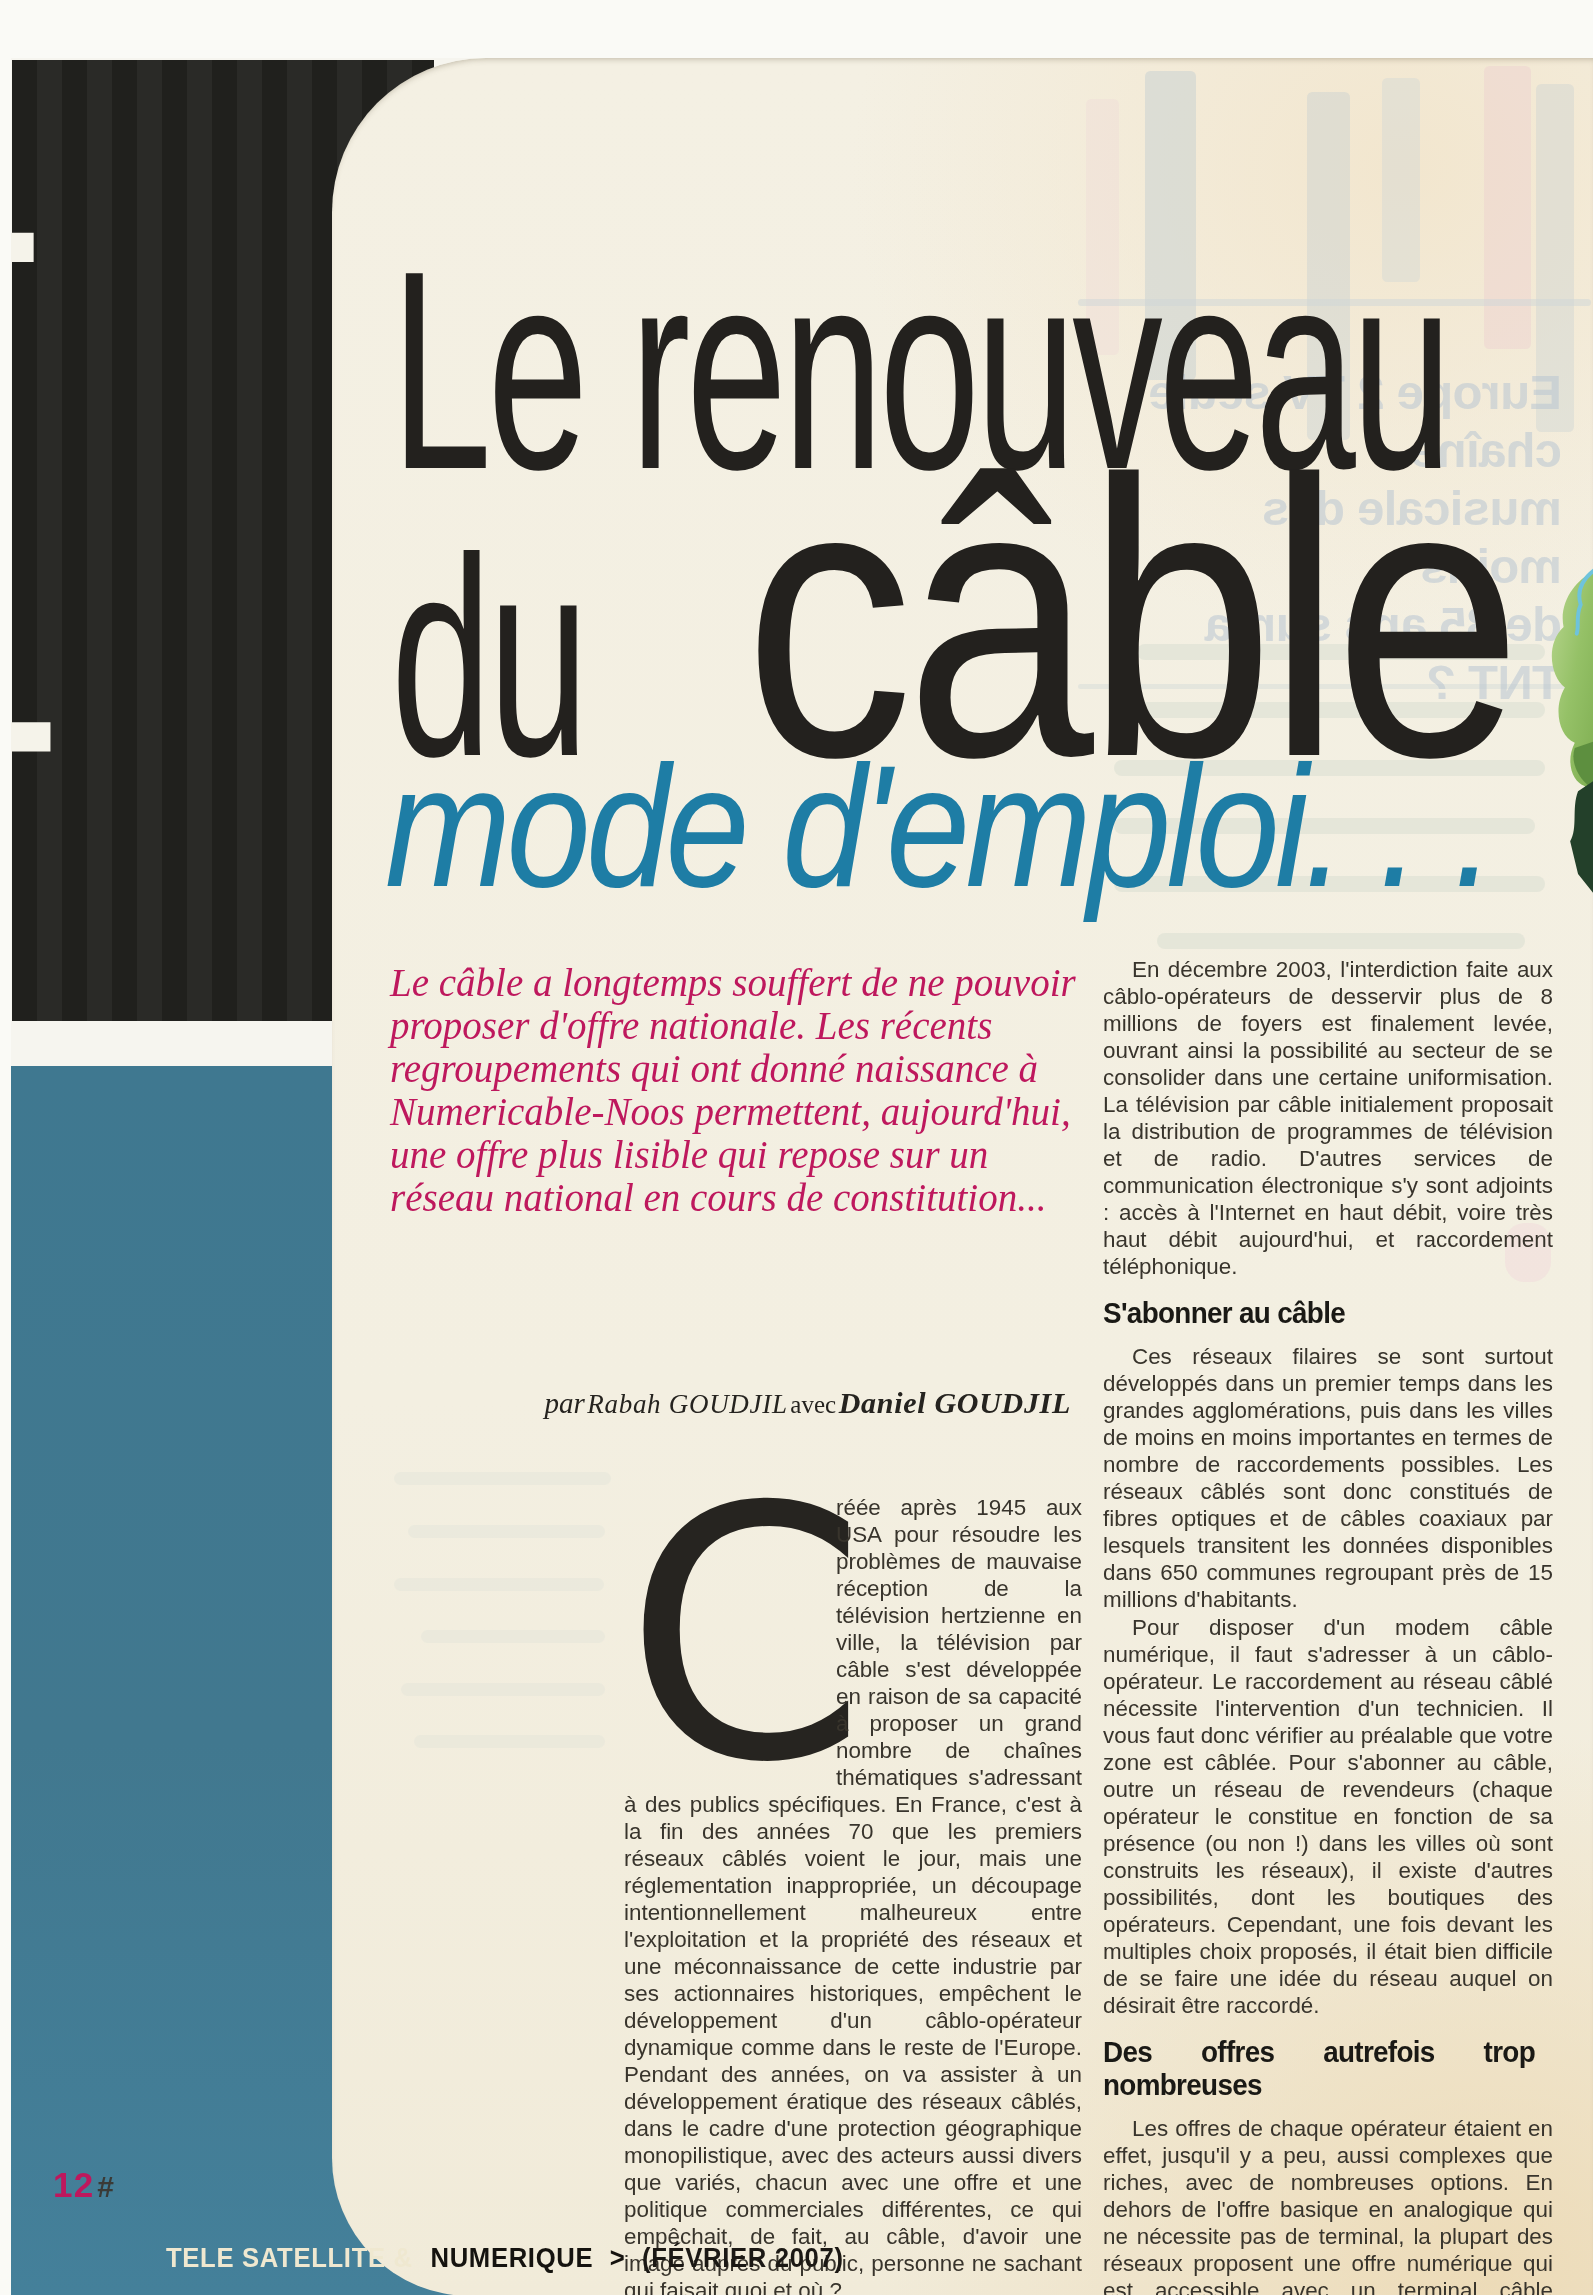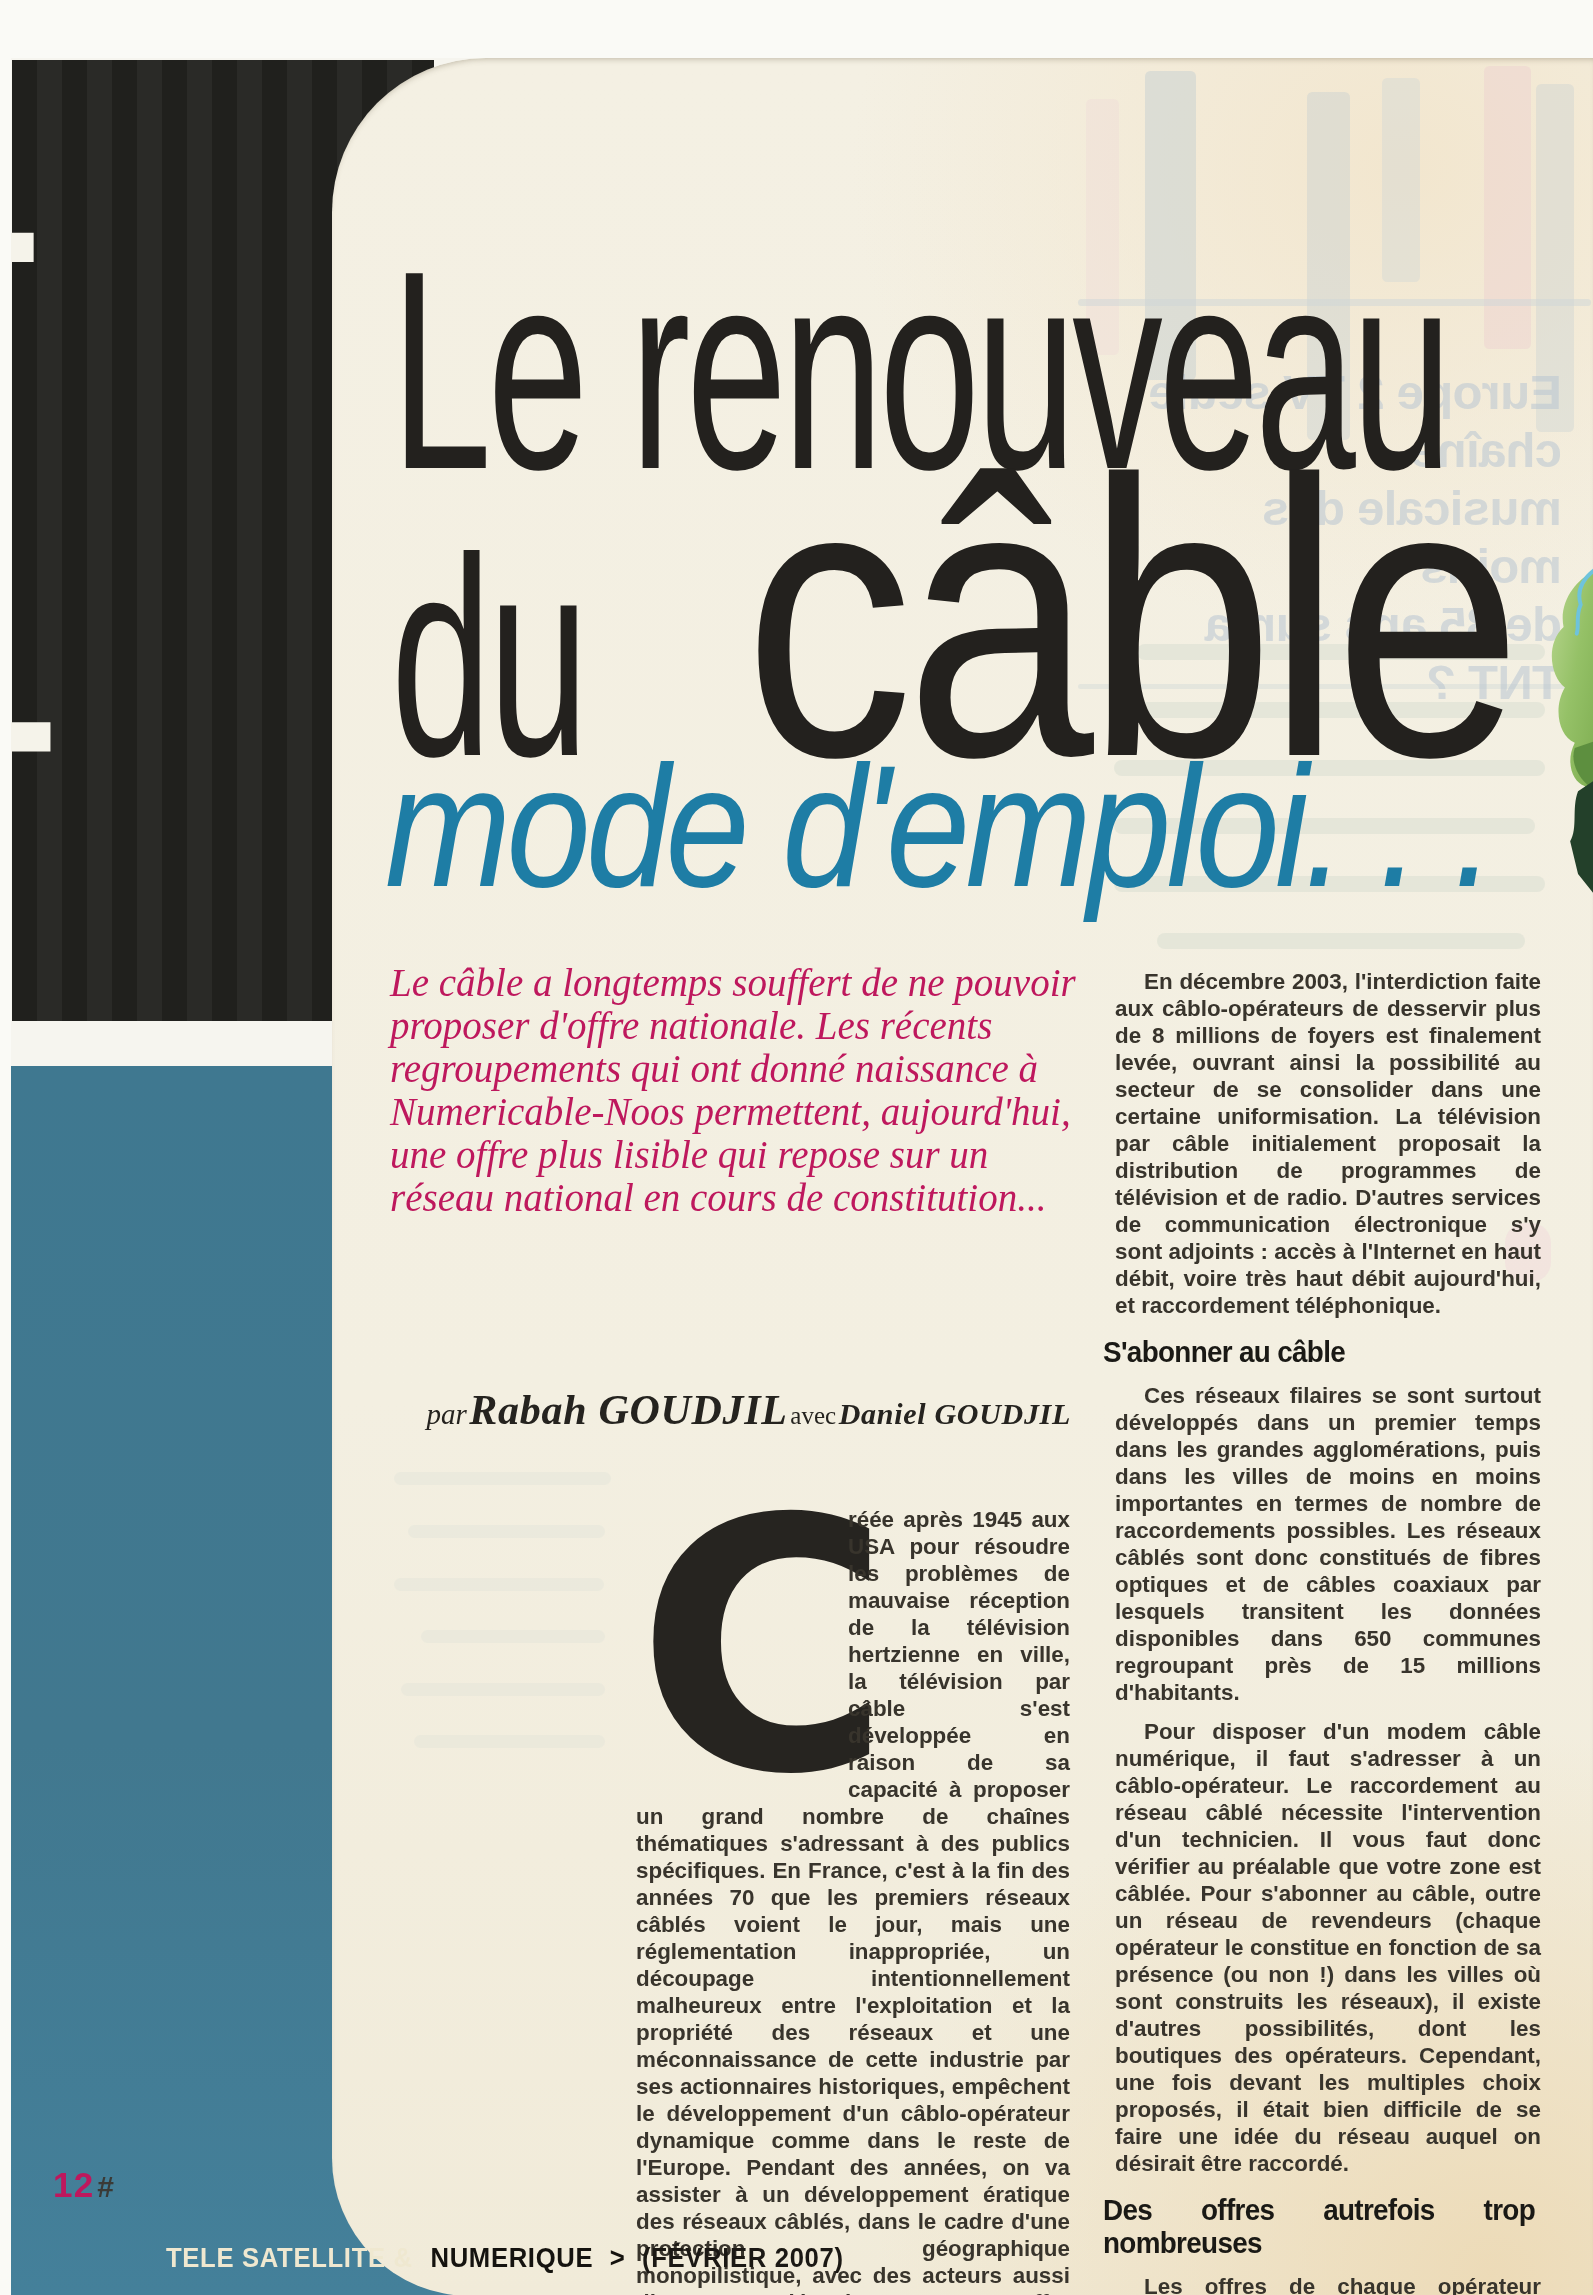--- a/index.html
+++ b/index.html
@@ -41,29 +41,29 @@
   #subtitle{position:absolute;left:385px;top:740px;font-size:172px;line-height:1;
     font-style:italic;color:#1e7da5;white-space:nowrap;transform:scaleX(.88);
     transform-origin:left top;letter-spacing:-5.3px;}
   
   #standfirst{position:absolute;left:390px;top:961px;width:700px;
     font-family:"Liberation Serif",serif;font-style:italic;font-size:39px;
     line-height:43px;color:#be185d;}
   #byline{position:absolute;left:368px;top:1386px;width:703px;text-align:right;
     font-family:"Liberation Serif",serif;color:#25231f;white-space:nowrap;}
   #byline .pre{font-style:italic;font-size:29px;}
-  #byline .a1{font-weight:bold;font-style:italic;font-size:42px;letter-spacing:0.7px;}
+  #byline .a1{font-weight:normal;font-style:italic;font-size:27px;letter-spacing:0.7px;}
   #byline .con{font-size:25px;}
   #byline .a2{font-weight:bold;font-style:italic;font-size:30px;letter-spacing:0.7px;}
   
   .bodycol{position:absolute;font-size:22.4px;line-height:27px;color:#38342c;
     text-align:justify;}
   #col-left{left:624px;top:1494px;width:458px;}
   #col-right{left:1103px;top:956px;width:450px;}
-  .bodycol p{margin:12px;font-weight:bold;}
+  .bodycol p{margin:0;}
   #col-right p{text-indent:29px;margin-bottom:1.3px;}
   .subhead{font-size:29px;line-height:33px;font-weight:bold;color:#1a1915;
     letter-spacing:-0.7px;margin:17px 0 13px 0;transform:scaleX(.96);transform-origin:left;}
   #dropcap{float:left;width:212px;height:293px;font-family:"DejaVu Sans",sans-serif;
     font-size:348px;line-height:283px;color:#262420;overflow:visible;}
   
   #map-fragment{position:absolute;left:1478px;top:564px;width:116px;height:358px;}
   
   #page-number{position:absolute;left:53px;top:2165px;white-space:nowrap;}
   #page-number .num{font-size:35px;font-weight:bold;color:#be185d;letter-spacing:1.3px;}

